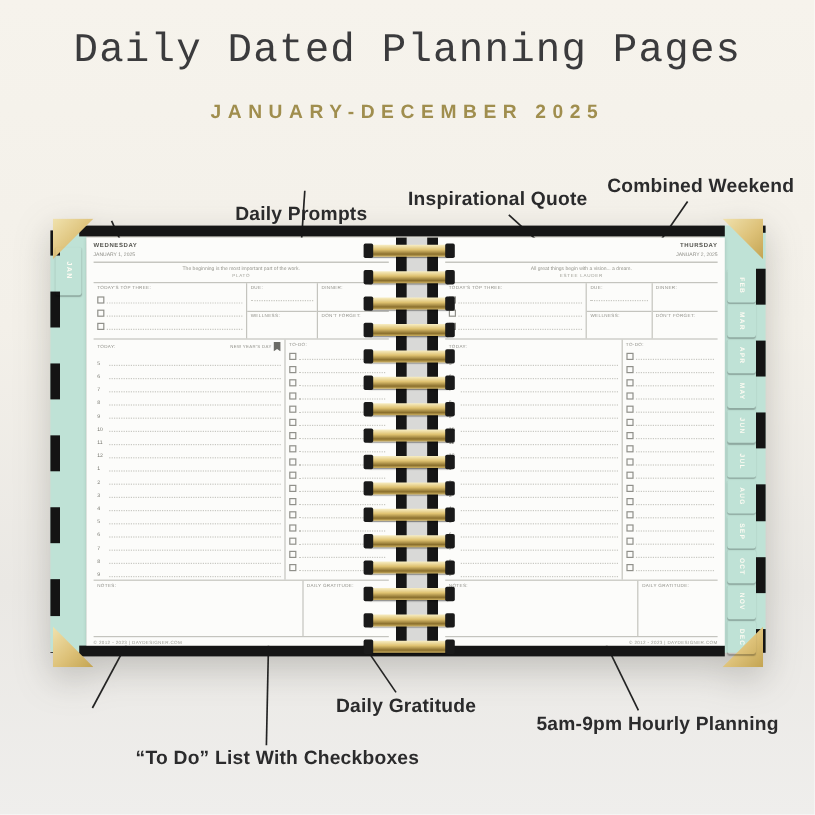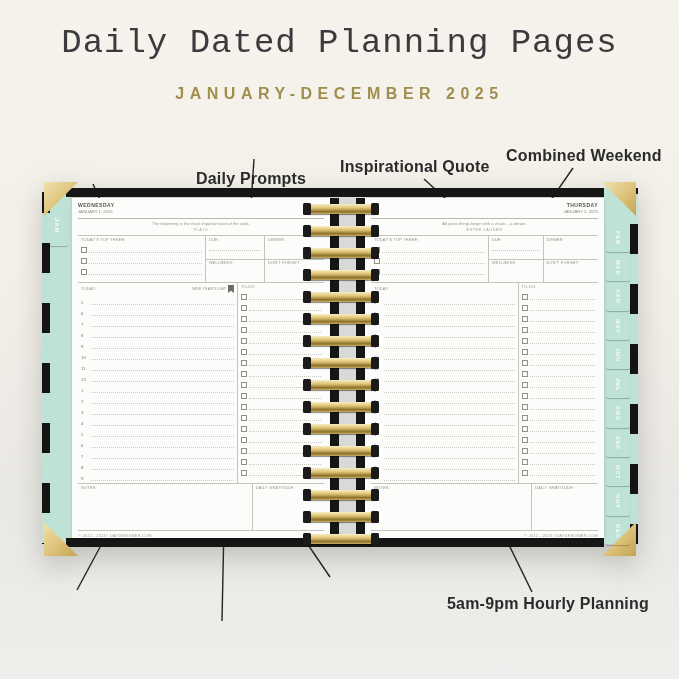--- a/index.html
+++ b/index.html
@@ -128,20 +128,22 @@
 <body>
 
 <div class="stage">
 
   <div class="main-title">Daily Dated Planning Pages</div>
   <div class="main-subtitle">JANUARY-DECEMBER 2025</div>
 
   <div class="ann ann-daily-prompts">Daily Prompts</div>
   <div class="ann ann-insp-quote">Inspirational Quote</div>
   <div class="ann ann-combined-weekend">Combined Weekend</div>
+  <div class="ann ann-todo">“To Do” List With Checkboxes</div>
+  <div class="ann ann-gratitude">Daily Gratitude</div>
   <div class="ann ann-hourly">5am-9pm Hourly Planning</div>
 
   <svg class="lines-svg" viewBox="0 0 679 679">
     <g>
         <line x1="93" y1="184" x2="115" y2="233"></line>
         <circle cx="117" cy="236" r="2.2"></circle>
       </g>
     <g>
         <line x1="254" y1="159" x2="249" y2="234"></line>
         <circle cx="249" cy="237" r="2.2"></circle>

